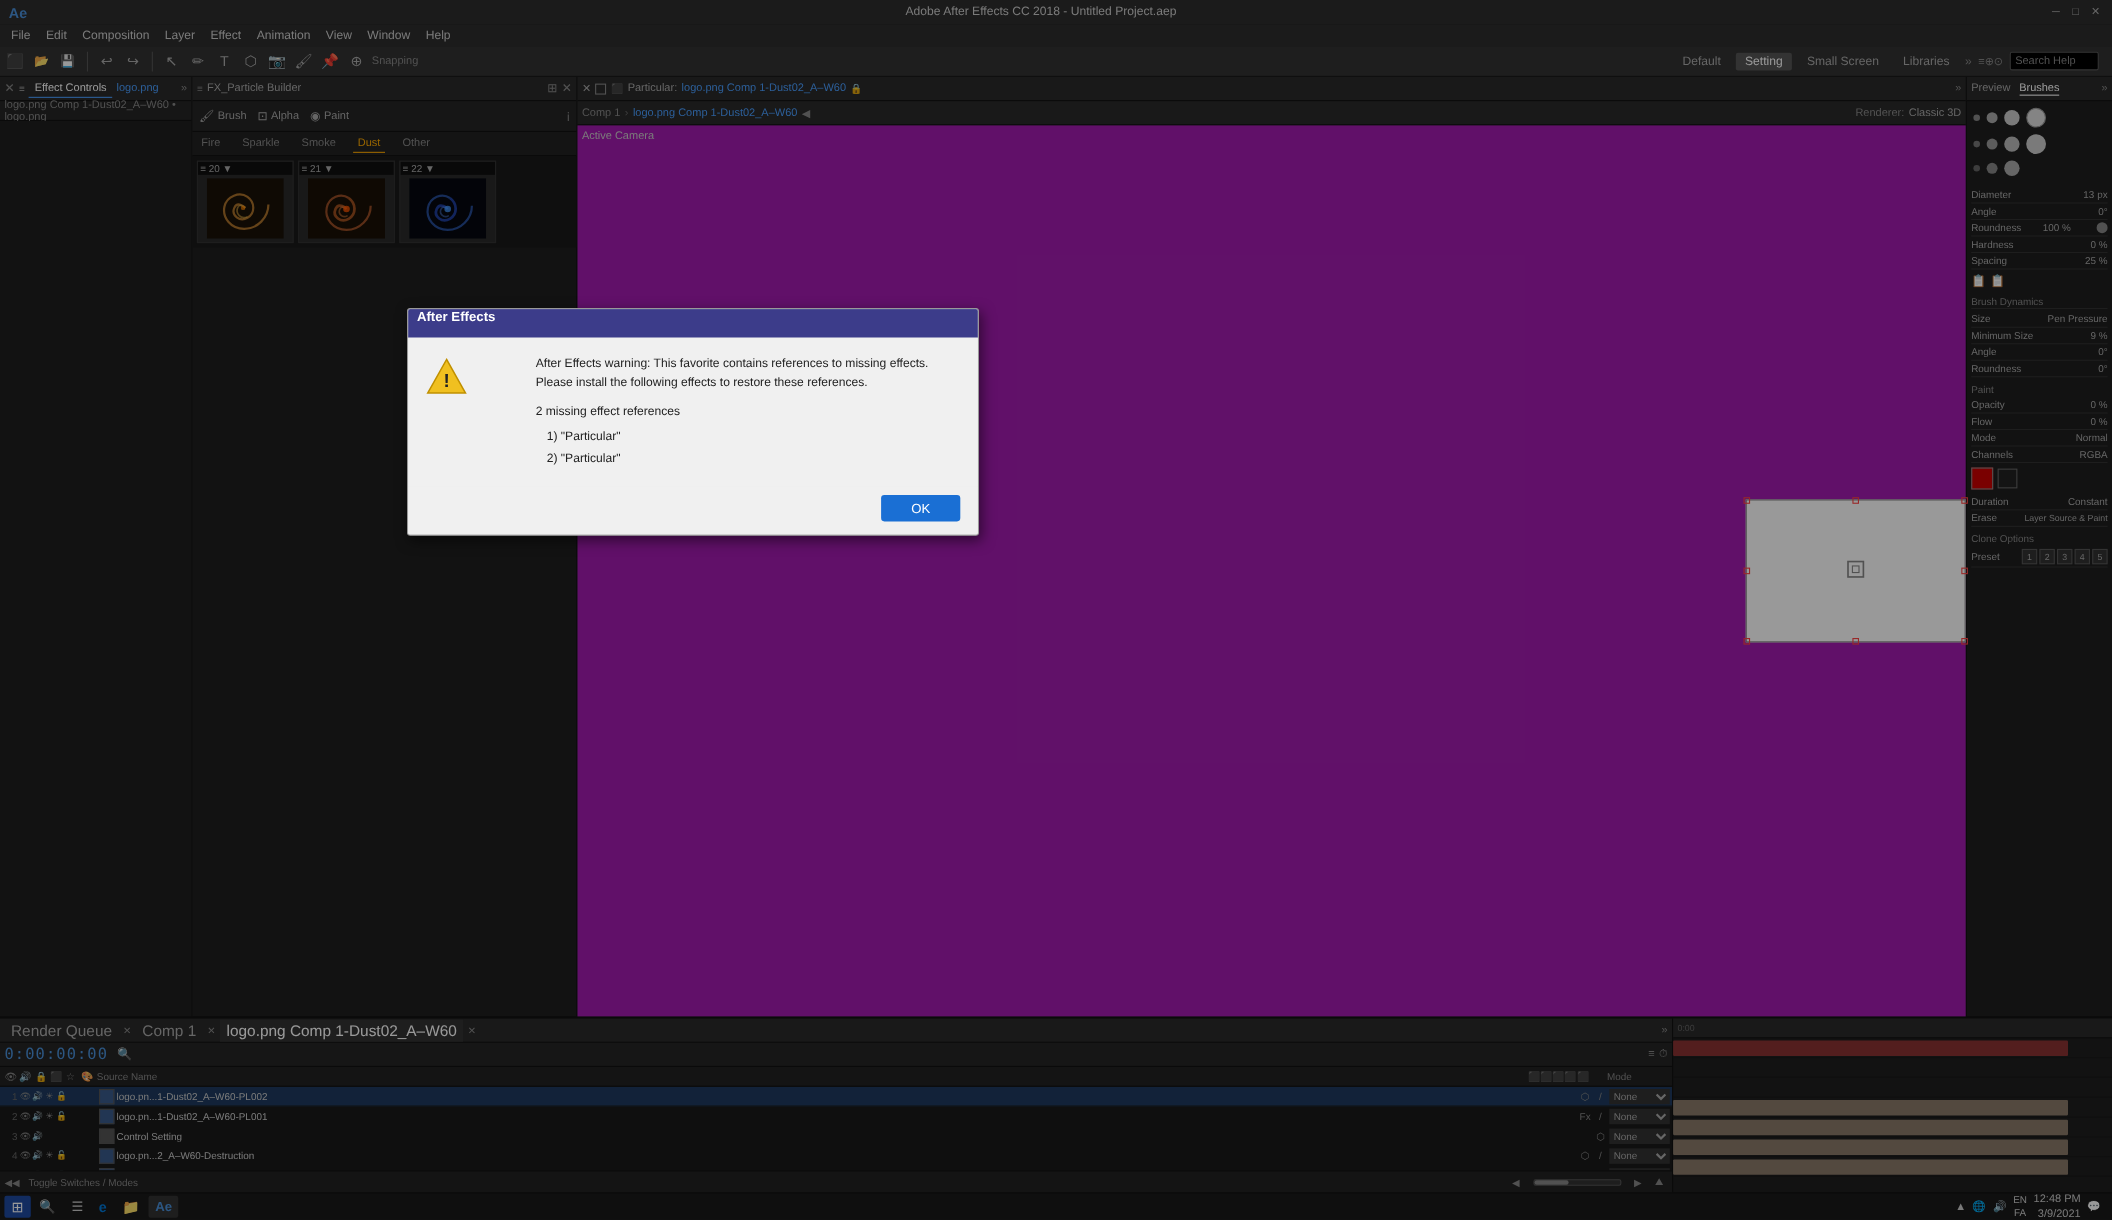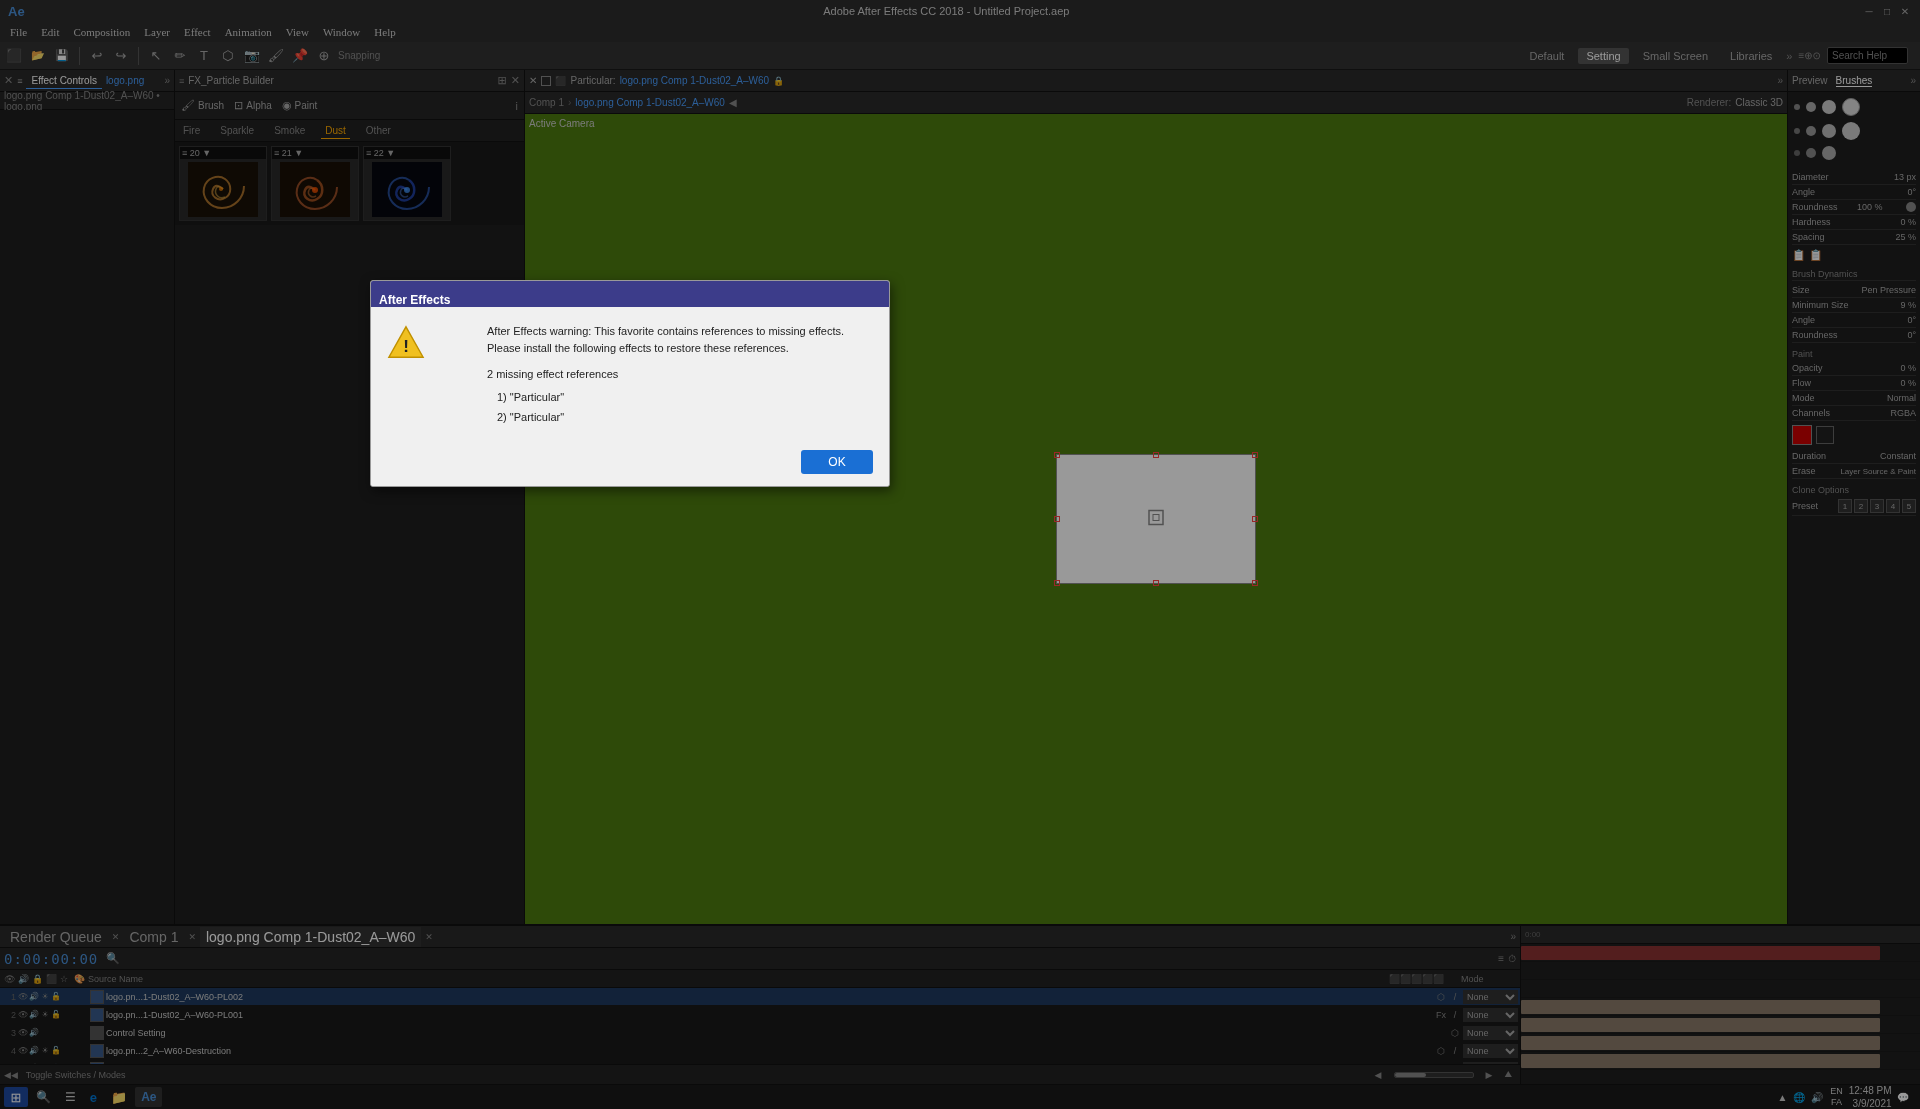--- a/index.html
+++ b/index.html
@@ -55,21 +55,20 @@
       top: 22px;
       left: 0;
       z-index: 100;
       gap: 2px;
     }
     #menu-bar span {
       padding: 2px 6px;
       font-size: 11px;
       color: #cccccc;
       cursor: pointer;
-      font-family: Liberation Serif, serif;
     }
 
     
     #toolbar {
       width: 100%;
       height: 28px;
       background: #323232;
       display: flex;
       align-items: center;
       padding: 0 4px;
@@ -303,24 +302,24 @@
       display: flex;
       align-items: center;
       padding: 0 4px;
       gap: 4px;
       border-bottom: 1px solid #111;
       font-size: 10px;
       color: #aaa;
     }
     .viewer-content {
       flex: 1;
-      background: #4d7c0f;
-      display: flex;
-      align-items: center;
-      justify-content: center;
+      background: #a21caf;
+      display: flex;
+      align-items: center;
+      justify-content: flex-end;
       position: relative;
     }
     .comp-canvas {
       width: 200px;
       height: 130px;
       background: #ffffff;
       border: 1px solid #888;
       position: relative;
     }
     .canvas-handle {
@@ -663,21 +662,21 @@
       box-shadow: 2px 4px 12px rgba(0,0,0,0.5);
       overflow: hidden;
       position: absolute;
       top: 280px;
       left: 370px;
     }
     #dialog-titlebar {
       height: 26px;
       background: #3c3c8a;
       display: flex;
-      align-items: flex-end;
+      align-items: flex-start;
       padding: 0 8px;
       color: #fff;
       font-size: 12px;
       font-weight: bold;
     }
     #dialog-body {
       padding: 16px;
       background: #f0f0f0;
     }
     #dialog-icon {

